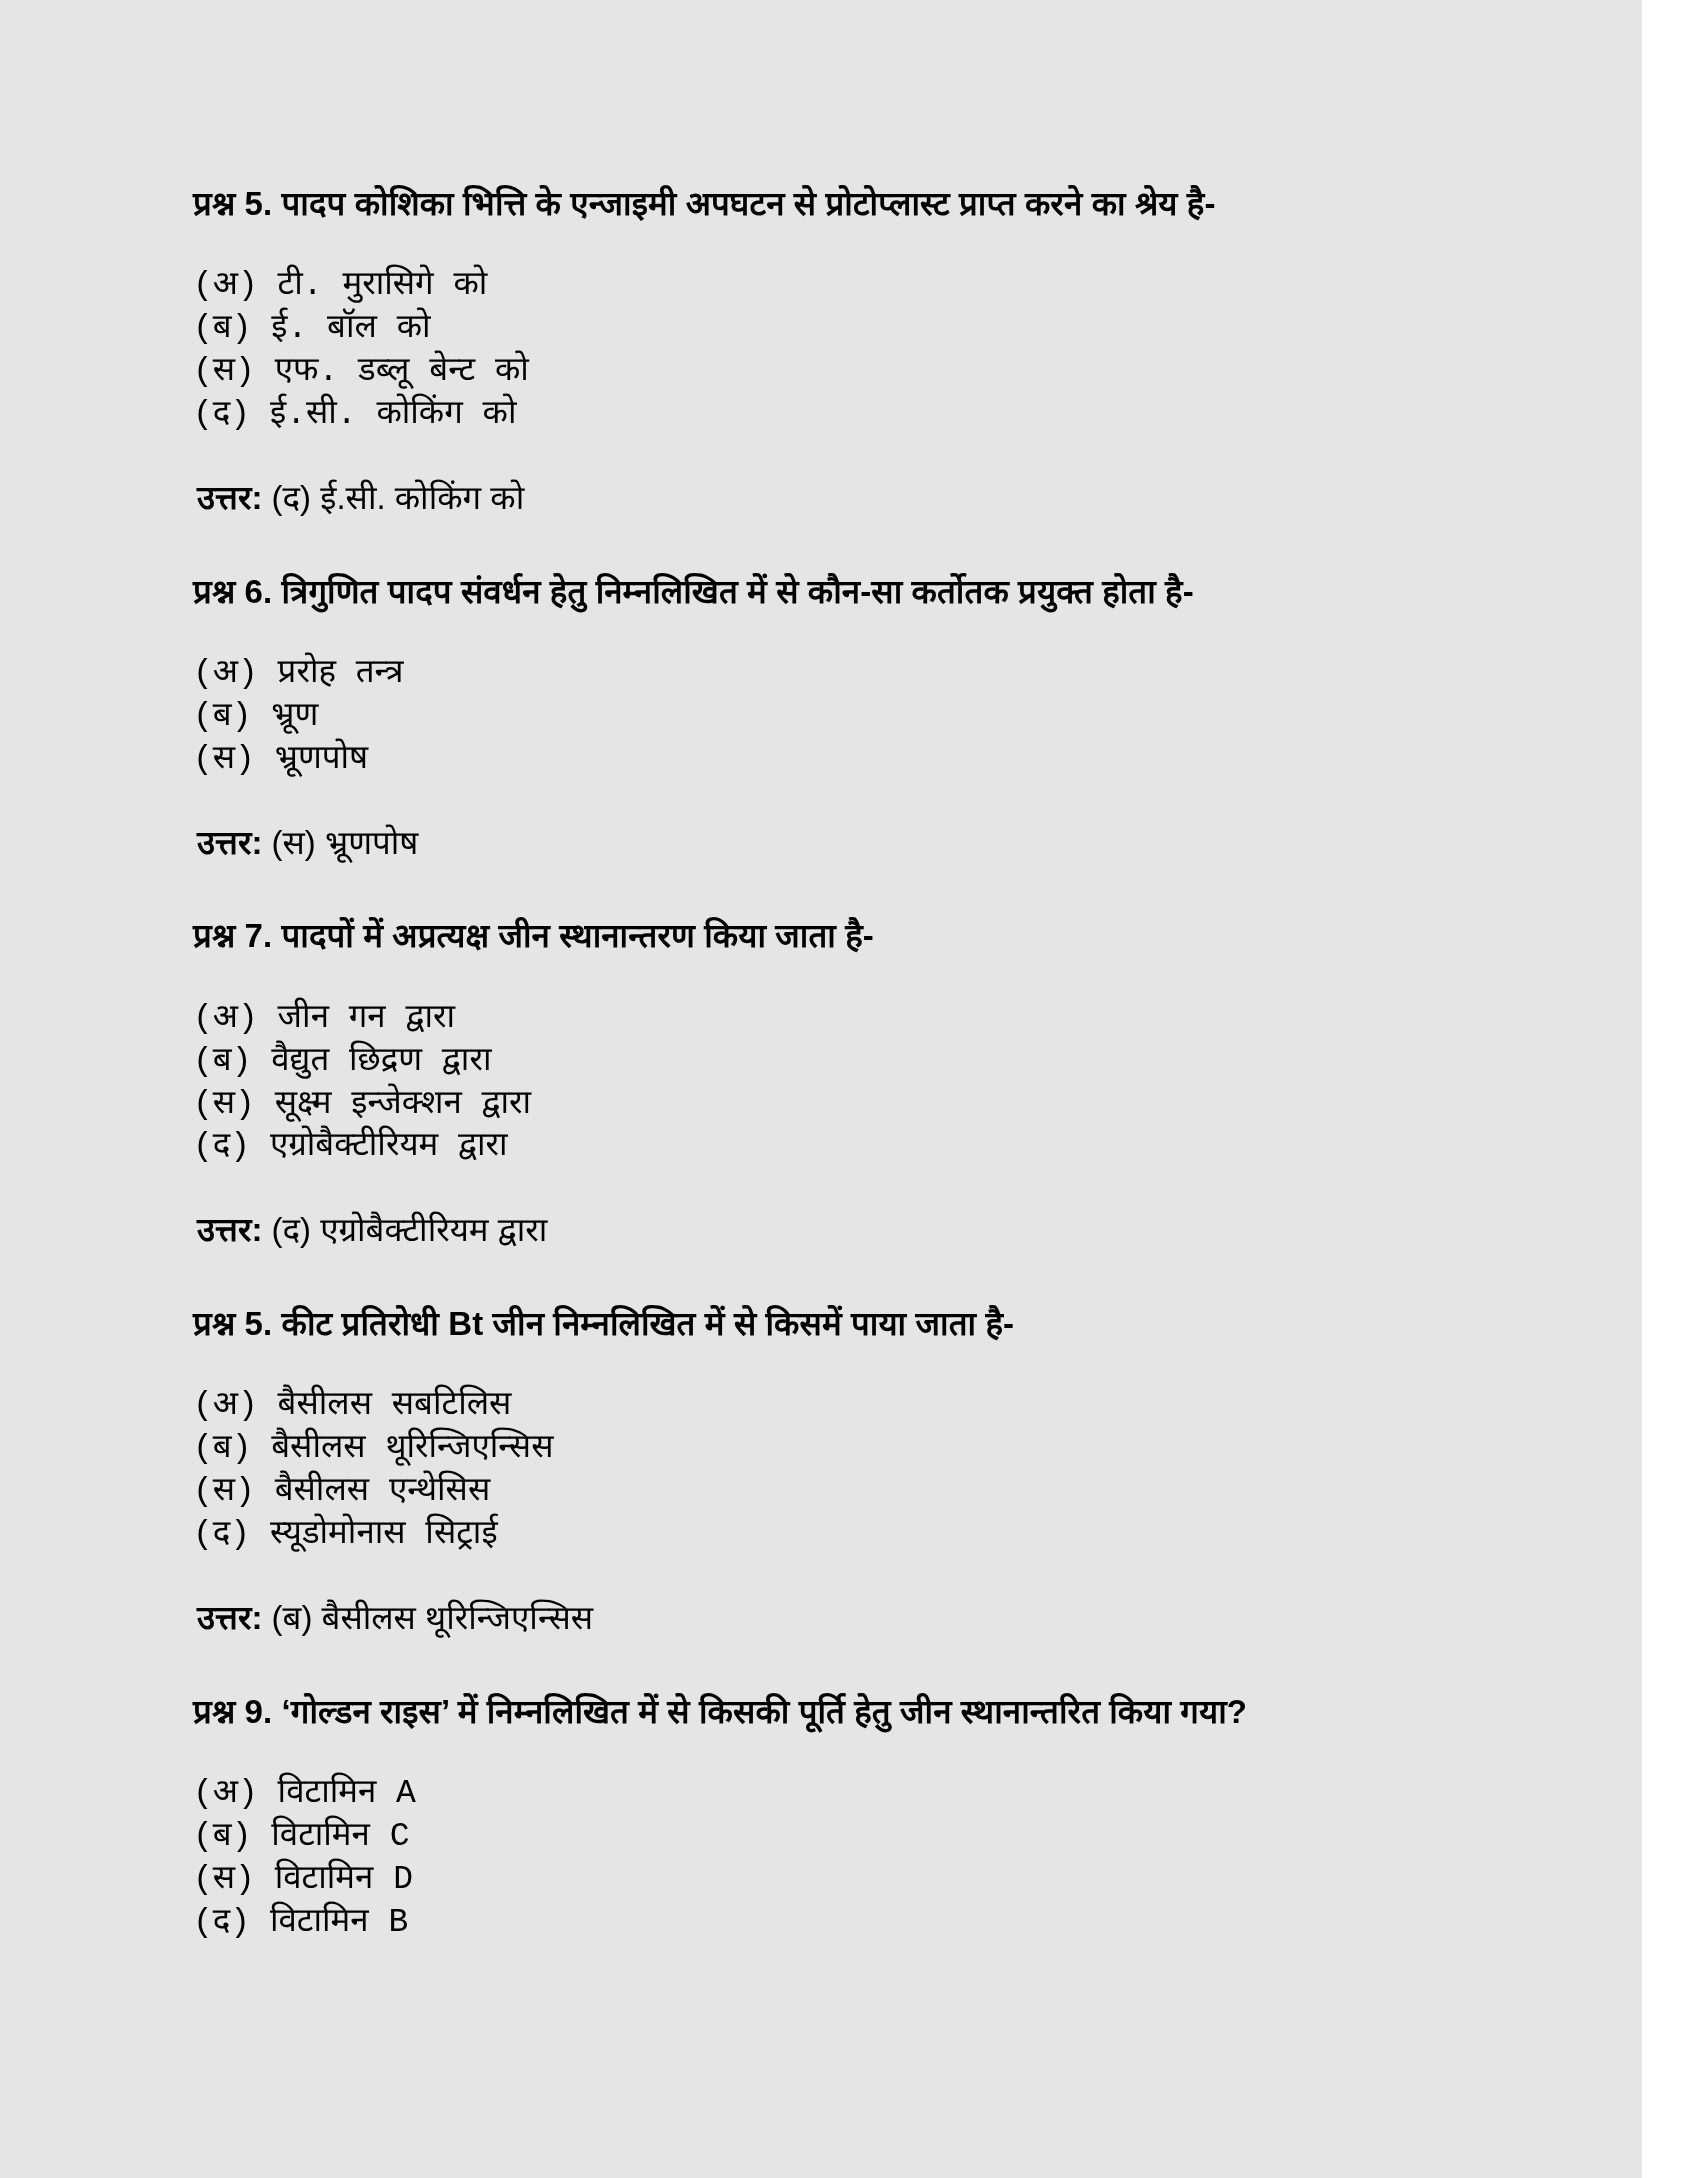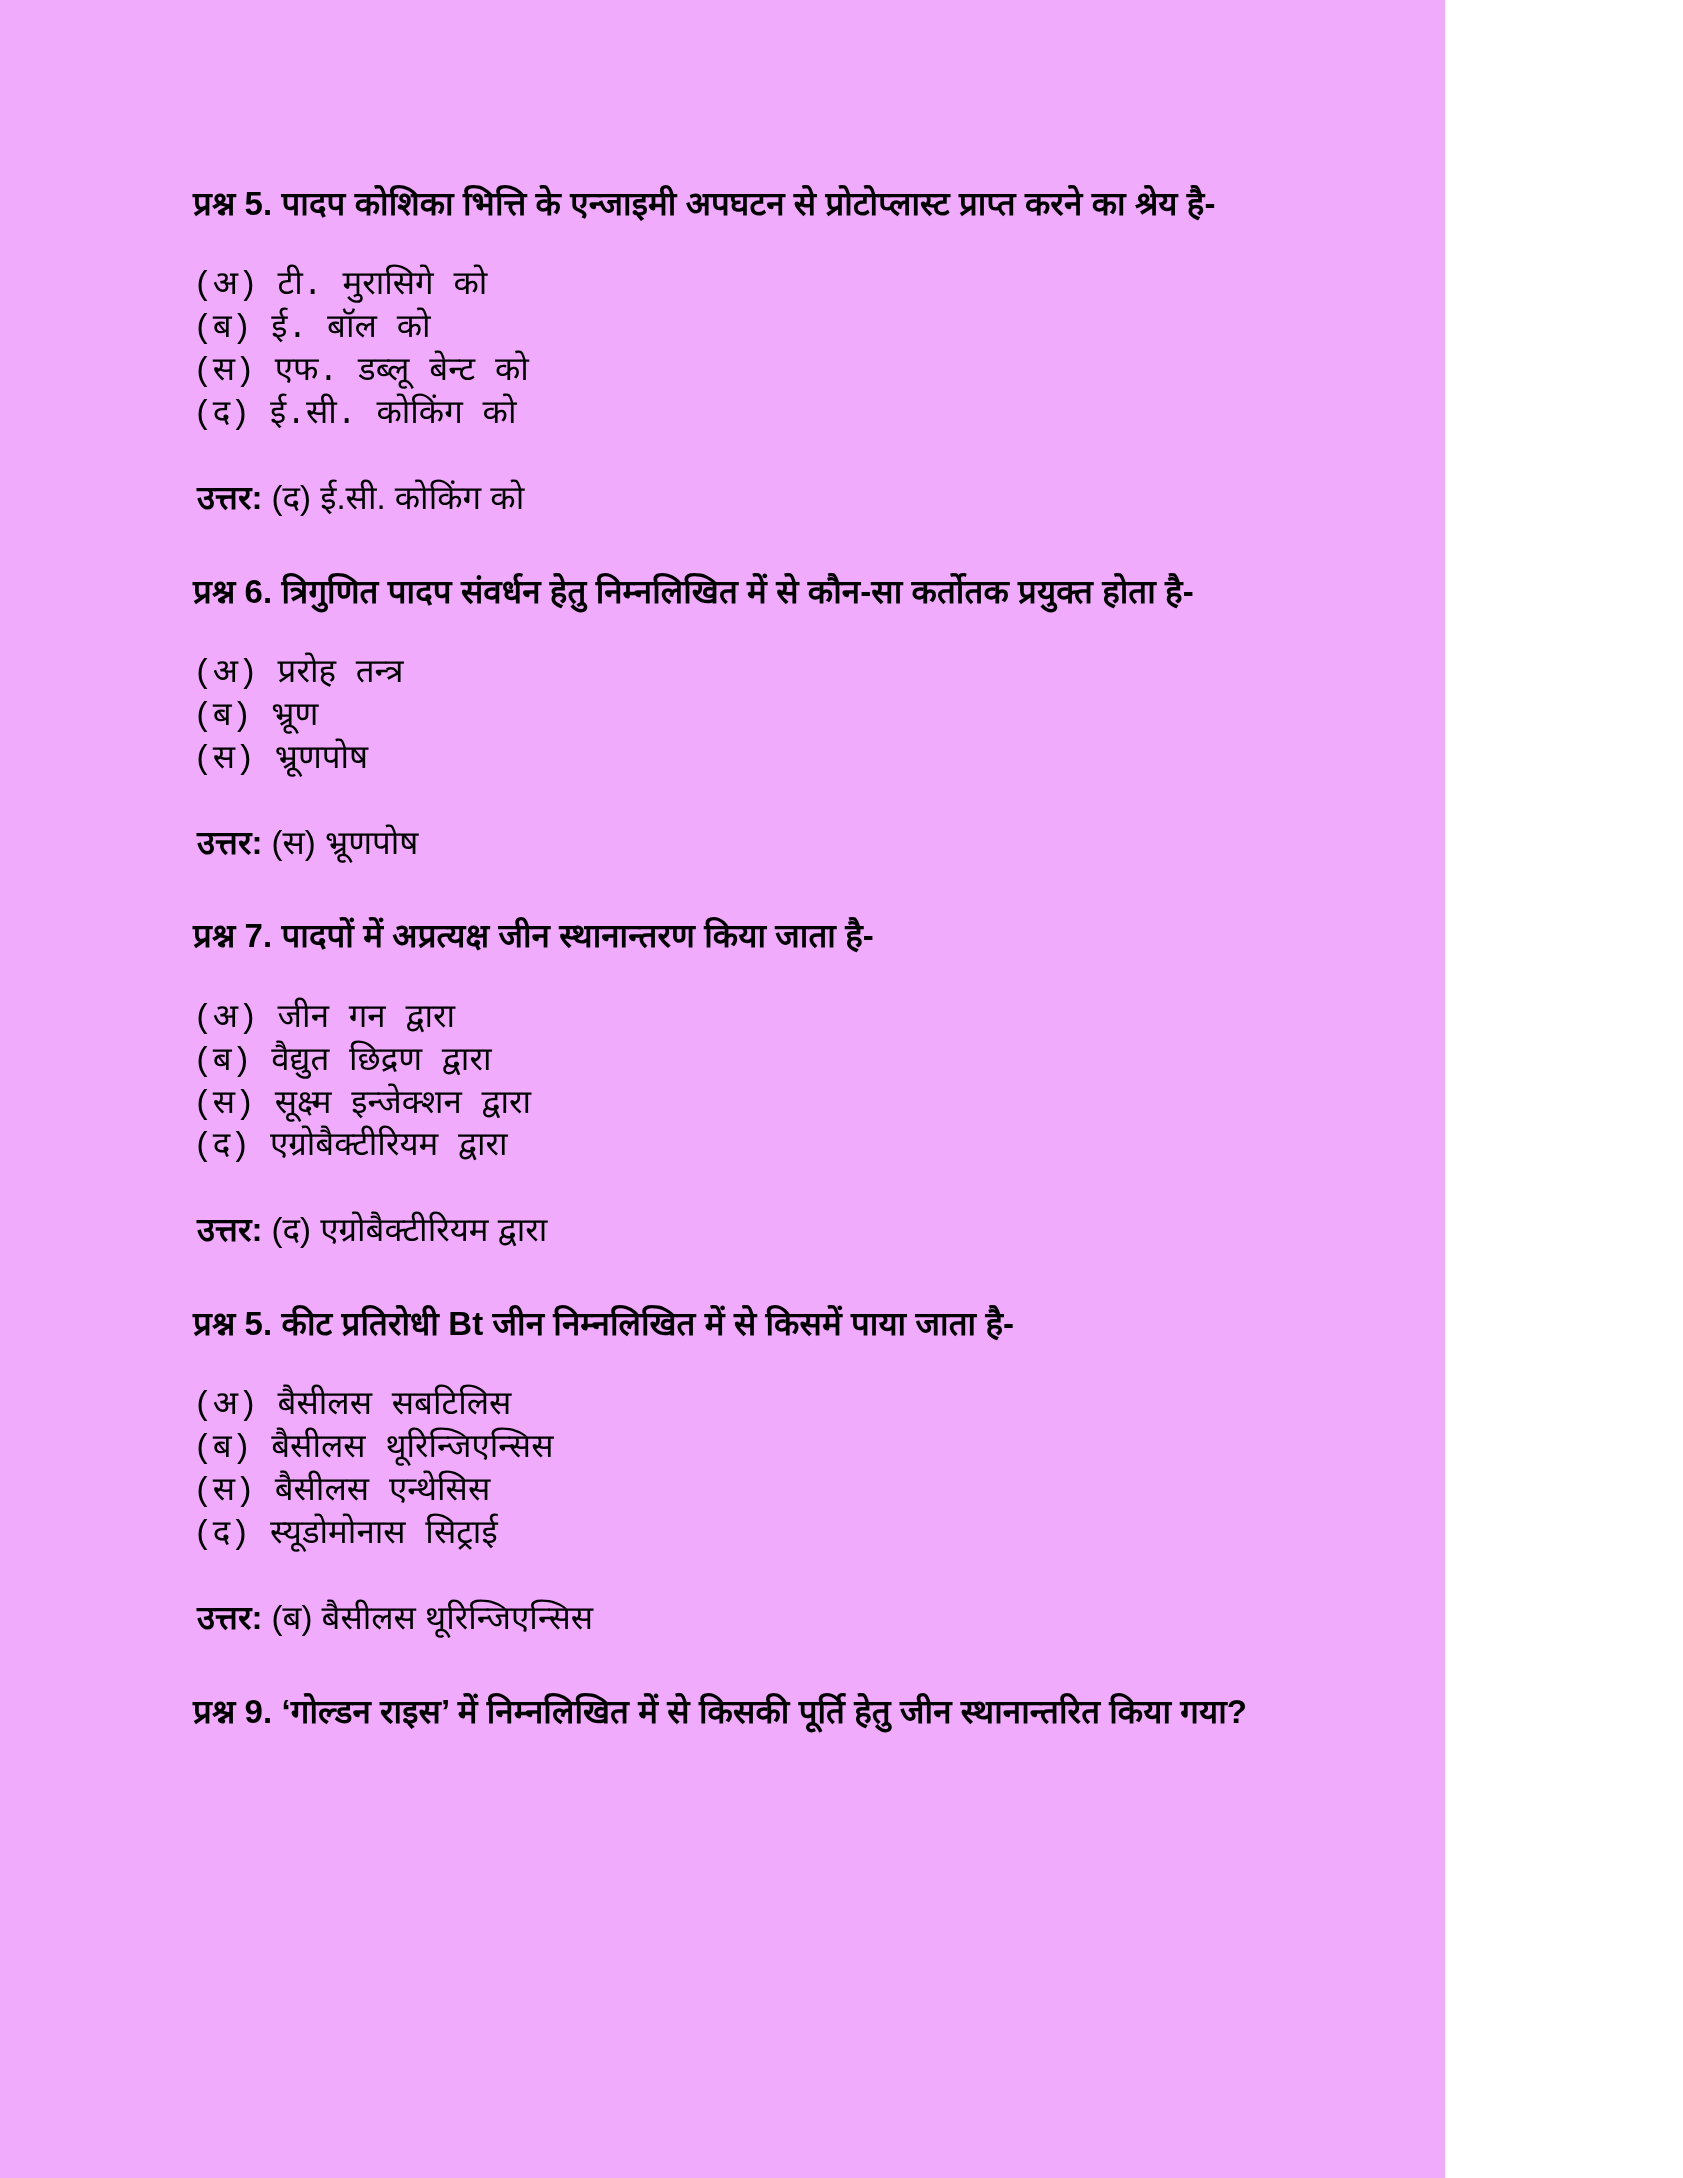--- a/index.html
+++ b/index.html
@@ -9,23 +9,23 @@
     background: #ffffff;
   }
 
   body {
     font-family: "Liberation Sans", "DejaVu Sans", sans-serif;
     color: #000000;
   }
 
   .page {
     position: relative;
-    width: 1445px;
+    width: 1642px;
     height: 2178px;
-    background: #f0abfc;
+    background: #e5e5e5;
     box-sizing: border-box;
     padding: 183px 82px 0 193px;
     overflow: hidden;
   }
 
   .qa-block {
     margin: 0 0 51px 0;
   }
 
   .qa-block:last-child {
@@ -132,16 +132,22 @@
       <li class="option-item">(द) स्यूडोमोनास सिट्राई</li>
     </ul>
     <p class="answer-line">
       <span class="answer-label">उत्तर:</span>
       <span class="answer-value">(ब) बैसीलस थूरिन्जिएन्सिस</span>
     </p>
   </section>
 
   <section class="qa-block no-answer">
     <p class="question-line">प्रश्न 9. ‘गोल्डन राइस’ में निम्नलिखित में से किसकी पूर्ति हेतु जीन स्थानान्तरित किया गया?</p>
+    <ul class="options">
+      <li class="option-item">(अ) विटामिन A</li>
+      <li class="option-item">(ब) विटामिन C</li>
+      <li class="option-item">(स) विटामिन D</li>
+      <li class="option-item">(द) विटामिन B</li>
+    </ul>
   </section>
 
 </div>
 
 
 </body></html>

